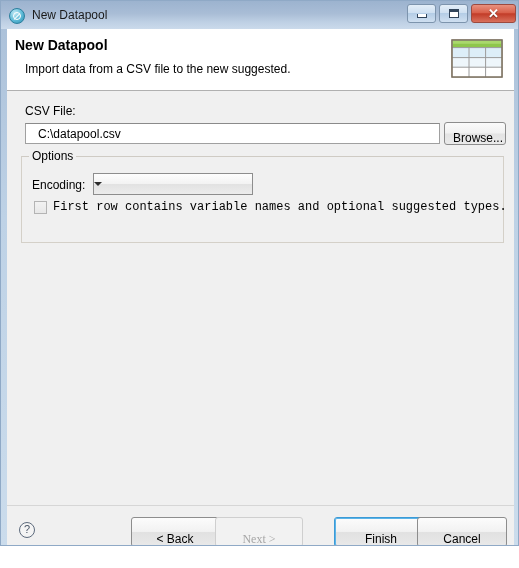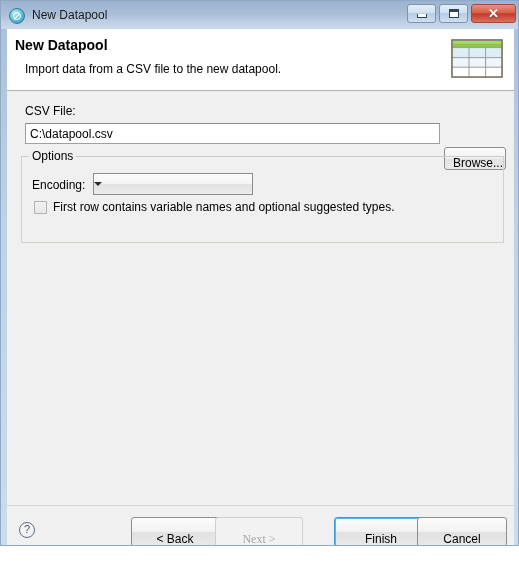--- a/index.html
+++ b/index.html
@@ -178,39 +178,38 @@
     top: 32px;
     width: 415px;
     height: 21px;
     box-sizing: border-box;
     border: 1px solid #a0a0a0;
     border-top-color: #8a8a8a;
     background: #ffffff;
     font-family: "Liberation Sans", sans-serif;
     font-size: 12px;
     color: #000000;
-    padding: 0 4px;
+    padding: 0 12px;
     outline: none;
   }
   #browse-button {
     position: absolute;
     left: 437px;
     top: 31px;
     width: 62px;
     height: 23px;
     box-sizing: border-box;
     border: 1px solid #8d8d8d;
     border-radius: 3px;
     background: linear-gradient(to bottom, #fbfbfb 0%, #f1f1f1 48%, #e3e3e3 52%, #eaeaea 100%);
     font-family: "Liberation Sans", sans-serif;
     font-size: 12px;
     color: #000000;
     cursor: default;
     padding: 8px;
-    margin-top: 25px;
   }
 
   #options-group {
     position: absolute;
     left: 14px;
     top: 65px;
     width: 483px;
     height: 87px;
     box-sizing: border-box;
     border: 1px solid #d4d0c8;
@@ -259,20 +258,21 @@
     border-right: 4px solid transparent;
     border-top: 4px solid #2b2b2b;
     margin-right: 9px;
   }
 
   .checkrow {
     position: absolute;
     left: 27px;
     display: flex;
     align-items: center;
+    font-family: Liberation Mono, monospace;
   }
   #checkrow-0 { top: 109px; }
   #checkrow-1 { top: 130px; }
   .checkbox {
     width: 13px;
     height: 13px;
     box-sizing: border-box;
     border: 1px solid #b4b4b4;
     background: linear-gradient(to bottom, #f2f2f2 0%, #e8e8e8 100%);
     flex: 0 0 auto;
@@ -357,21 +357,21 @@
       <div class="winbtn close">
         <span class="glyph-close">✕</span>
       </div>
     </div>
   </div>
 
   <div id="dialog">
 
     <div id="header">
       <div id="header-title">New Datapool</div>
-      <div id="header-desc">Import data from a CSV file to the new datapool.</div>
+      <div id="header-desc">Import data from a CSV file to the new suggested.</div>
       <svg id="header-image" viewBox="0 0 53 47">
         <rect x="1" y="5" width="50" height="37" fill="#ffffff" stroke="#8a7f6a" stroke-width="1.2"></rect>
         <rect x="1.6" y="5.6" width="48.8" height="7" fill="#8ec64c"></rect>
         <rect x="1.6" y="5.6" width="48.8" height="3.2" fill="#a9d86c"></rect>
         <rect x="1.6" y="12.6" width="16.2" height="9.8" fill="#ddeef8"></rect>
         <rect x="18.2" y="12.6" width="16.2" height="9.8" fill="#ddeef8"></rect>
         <rect x="34.8" y="12.6" width="15.6" height="9.8" fill="#ddeef8"></rect>
         <rect x="1.6" y="22.8" width="16.2" height="9.3" fill="#eef6fb"></rect>
         <rect x="18.2" y="22.8" width="16.2" height="9.3" fill="#eef6fb"></rect>
         <rect x="34.8" y="22.8" width="15.6" height="9.3" fill="#eef6fb"></rect>

